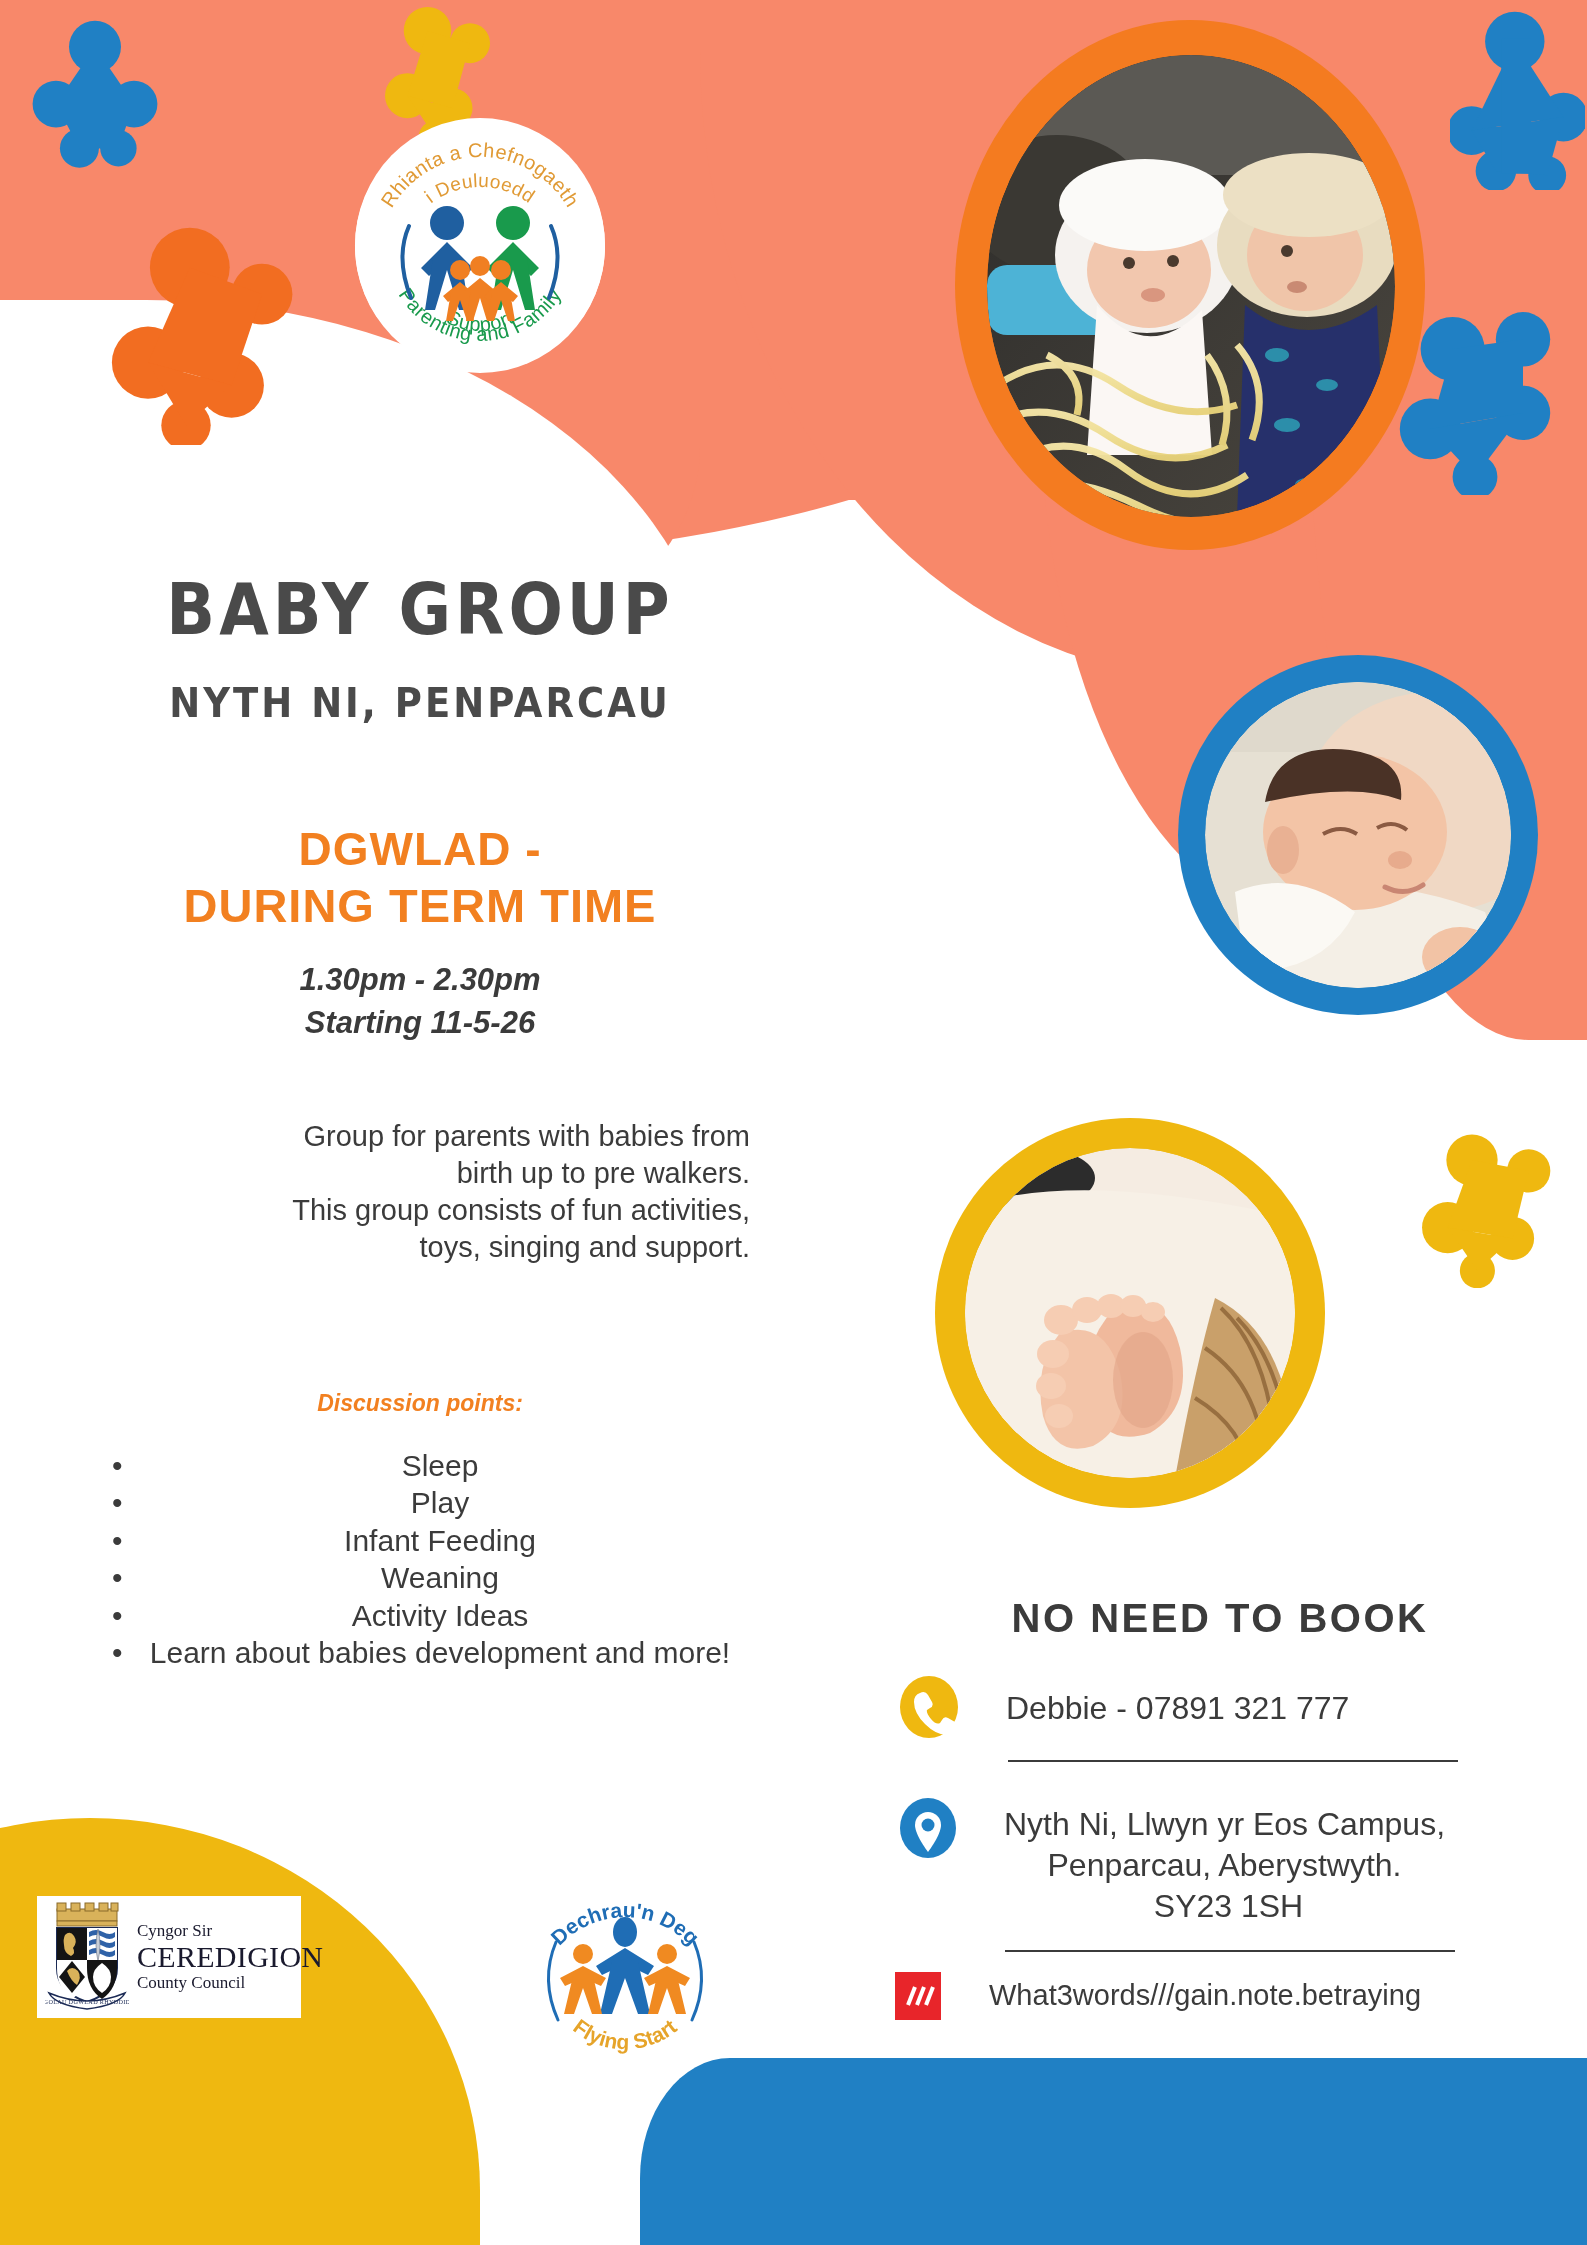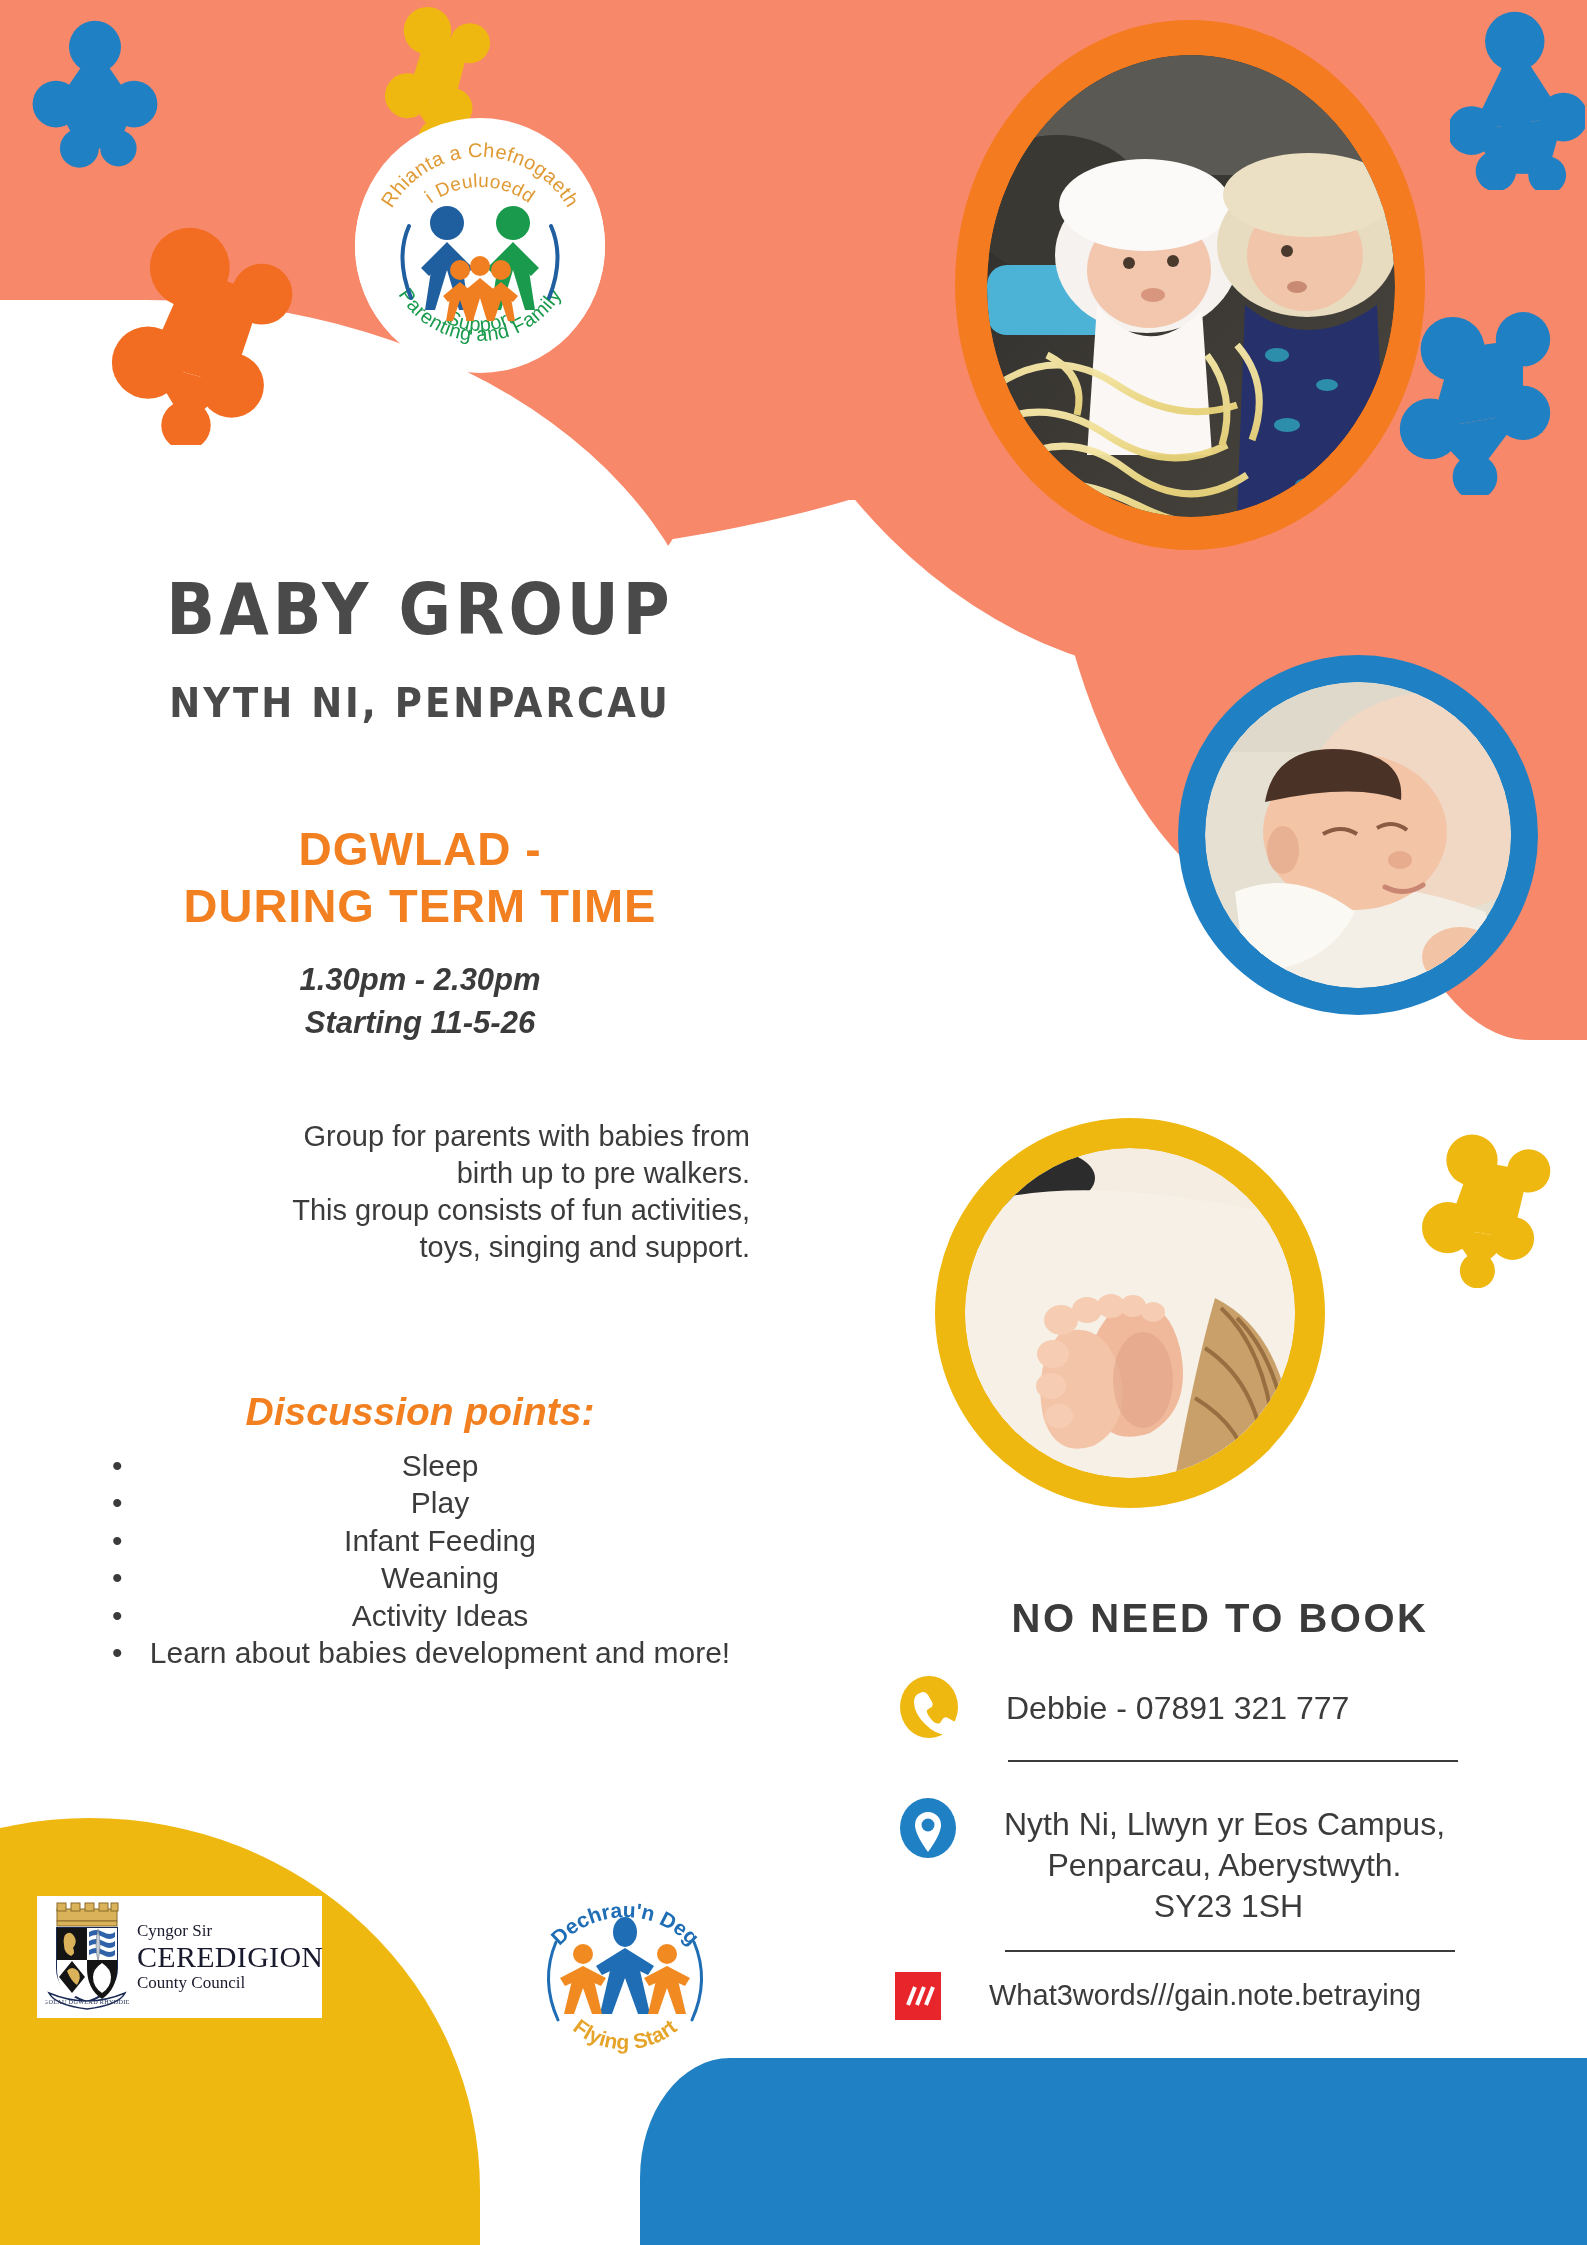--- a/index.html
+++ b/index.html
@@ -153,21 +153,21 @@
     font-size:29px;
     line-height:1.28;
     color:#3b3b3b;
     z-index:7;
   }
 
   .disc-head {
     position:absolute; left:80px; top:1390px; width:680px;
     text-align:center;
     font-style:italic; font-weight:bold;
-    font-size:39px;
+    font-size:23px;
     color:#F28020;
     z-index:7;
   }
   .disc-list {
     position:absolute; left:90px; top:1448px; width:700px;
     z-index:7;
     list-style:none;
   }
   .disc-list li {
     position:relative;
@@ -226,21 +226,21 @@
     position:absolute;
     left:640px; top:2058px;
     width:1100px; height:340px;
     background:#2080C4;
     border-radius:90px 0 0 0 / 120px 0 0 0;
     z-index:2;
   }
 
   .council-logo {
     position:absolute; left:37px; top:1896px;
-    width:285px; height:122px;
+    width:264px; height:122px;
     background:#ffffff;
     z-index:6;
     display:flex; align-items:center;
     padding:6px 8px;
   }
   .council-crest { flex:0 0 auto; width:84px; height:112px; }
   .council-crest svg { display:block; }
   .council-text { margin-left:8px; color:#1a1a2e; }
   .cl1 { font-size:17px; font-family:"Liberation Serif", serif; }
   .cl2 { font-size:30px; font-family:"Liberation Serif", serif; letter-spacing:0.3px; line-height:1.05; }

